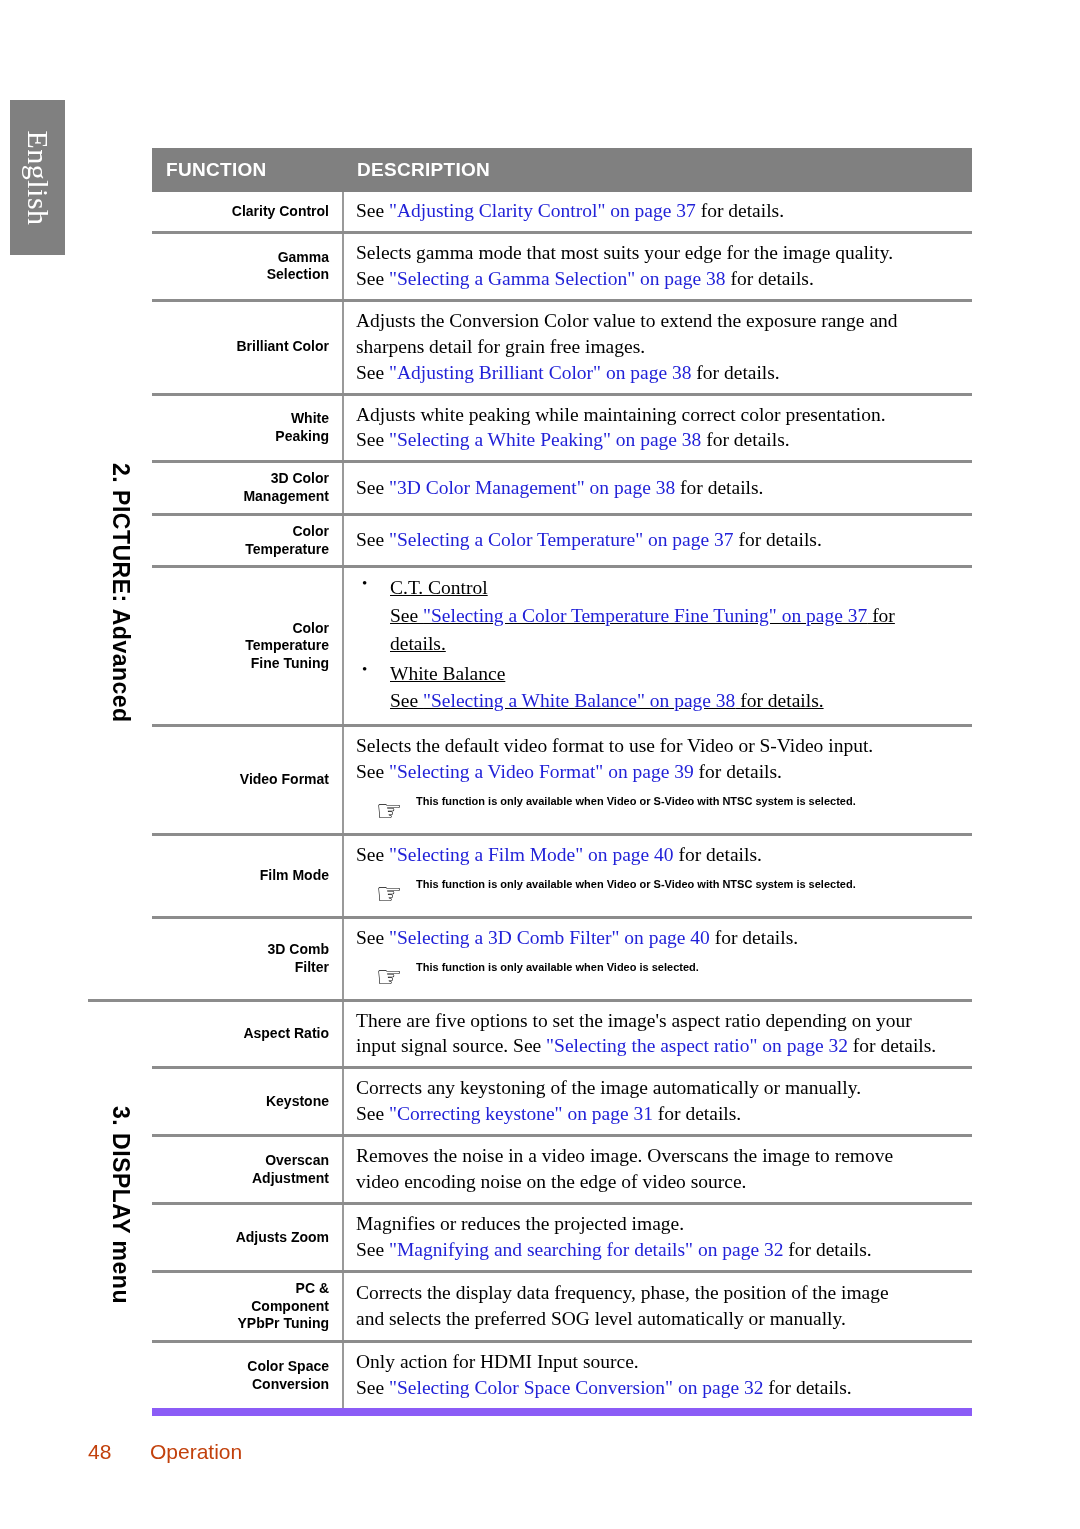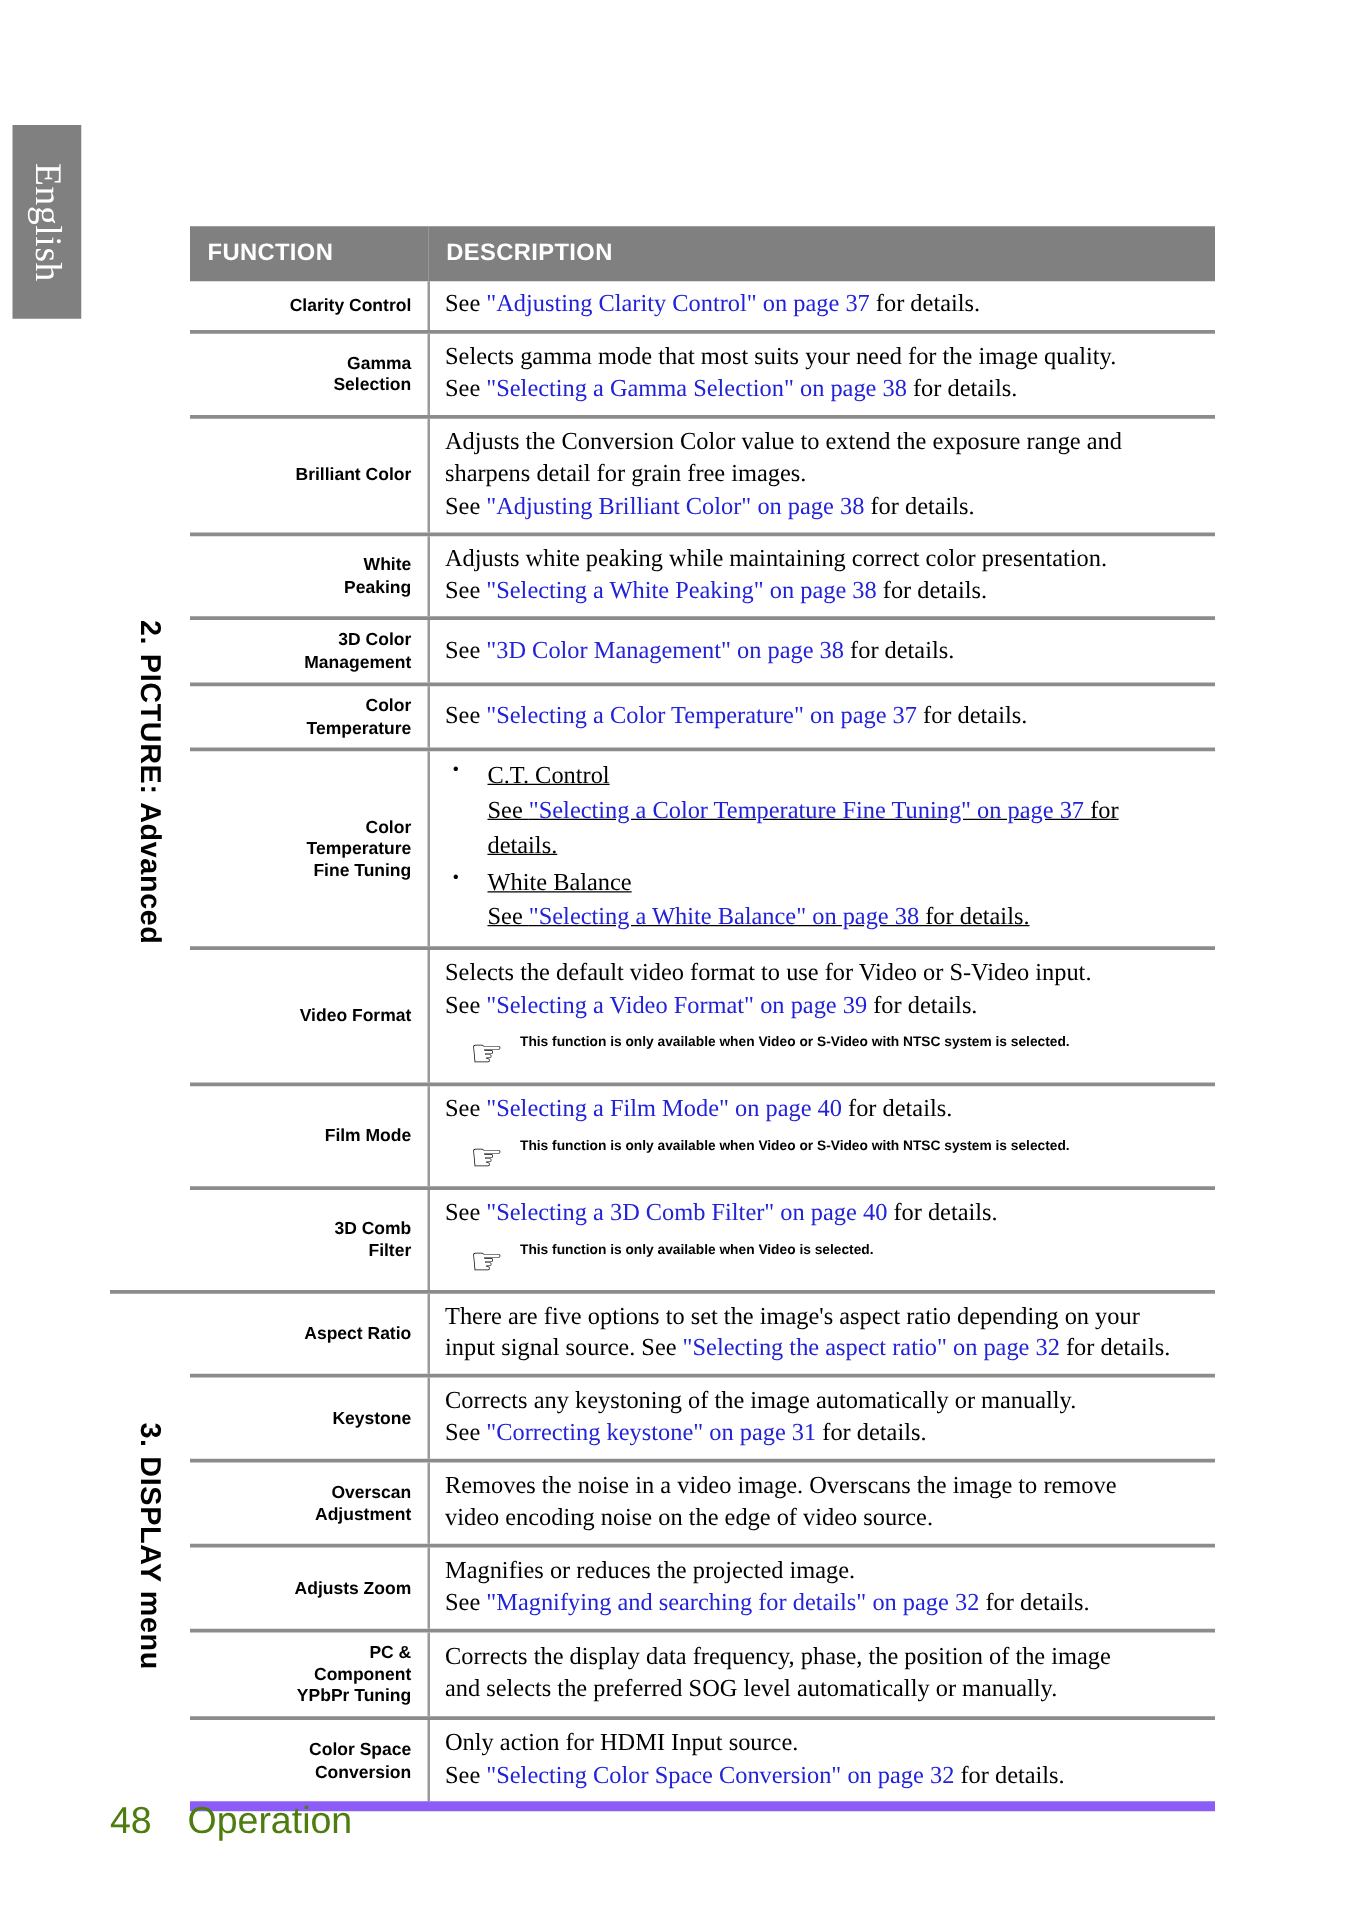--- a/index.html
+++ b/index.html
@@ -49,21 +49,20 @@
     position: absolute;
     left: 88px;
     top: 148px;
     width: 884px;
   }
 
   table.spec {
     border-collapse: collapse;
     width: 884px;
     table-layout: fixed;
-    margin-top: 33px;
   }
 
   
   col.c-sect { width: 64px; }
   col.c-func { width: 191px; }
   col.c-desc { width: 629px; }
 
   
   thead th {
     background: #808080;
@@ -190,22 +189,22 @@
   .sub-line { display: block; }
 
   .line { display: block; }
 
   
   .footer {
     position: absolute;
     left: 88px;
     top: 1440px;
     font-family: "Liberation Sans", "DejaVu Sans", sans-serif;
-    font-size: 30px;
-    color: #4d7c0f;
+    font-size: 21px;
+    color: #c2410c;
   }
   .footer .pgno { display: inline-block; min-width: 62px; }
 </style>
 </head>
 <body>
 
 <div class="page">
 
   <div class="lang-tab">
     <span class="lang-text">English</span>
@@ -230,21 +229,21 @@
             <td class="sect-label" rowspan="10"><span class="rot">2. PICTURE: Advanced</span></td>
             <td class="func">Clarity Control</td>
             <td class="desc">
               <span class="line">See <span class="xref">"Adjusting Clarity Control" on page 37</span> for details.</span>
             </td>
           </tr>
           <tr>
             <td class="func">Gamma
 Selection</td>
             <td class="desc">
-              <span class="line">Selects gamma mode that most suits your need for the image quality.</span>
+              <span class="line">Selects gamma mode that most suits your edge for the image quality.</span>
               <span class="line">See <span class="xref">"Selecting a Gamma Selection" on page 38</span> for details.</span>
             </td>
           </tr>
           <tr>
             <td class="func">Brilliant Color</td>
             <td class="desc">
               <span class="line">Adjusts the Conversion Color value to extend the exposure range and</span>
               <span class="line">sharpens detail for grain free images.</span>
               <span class="line">See <span class="xref">"Adjusting Brilliant Color" on page 38</span> for details.</span>
             </td>

